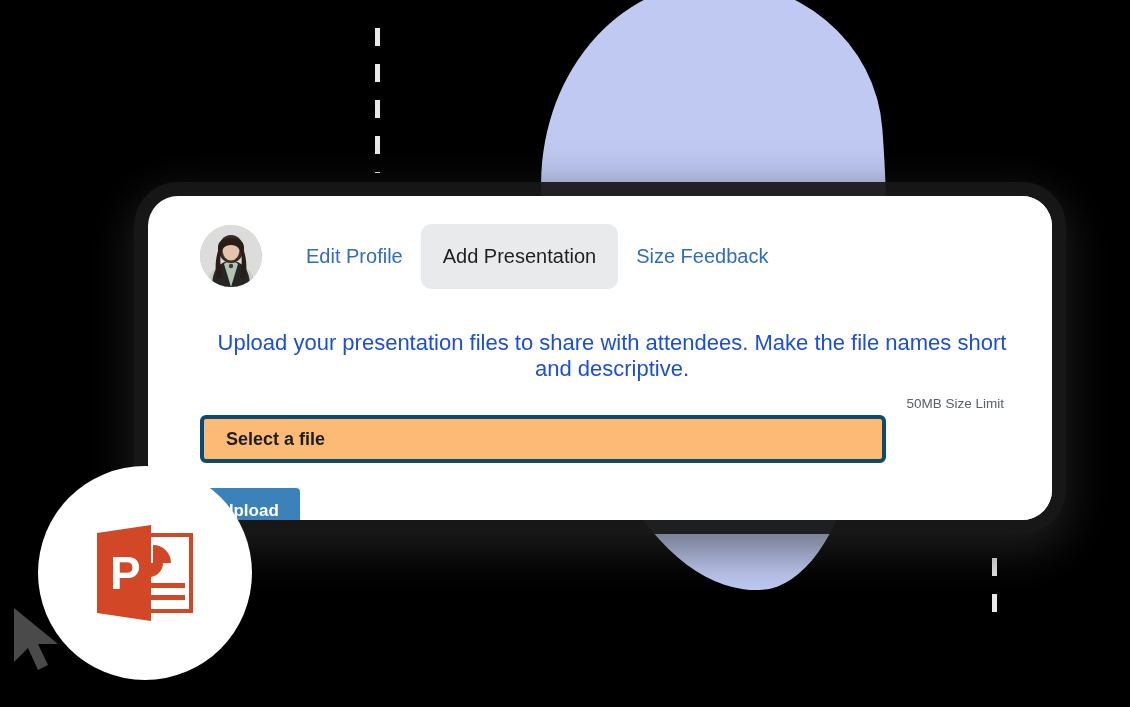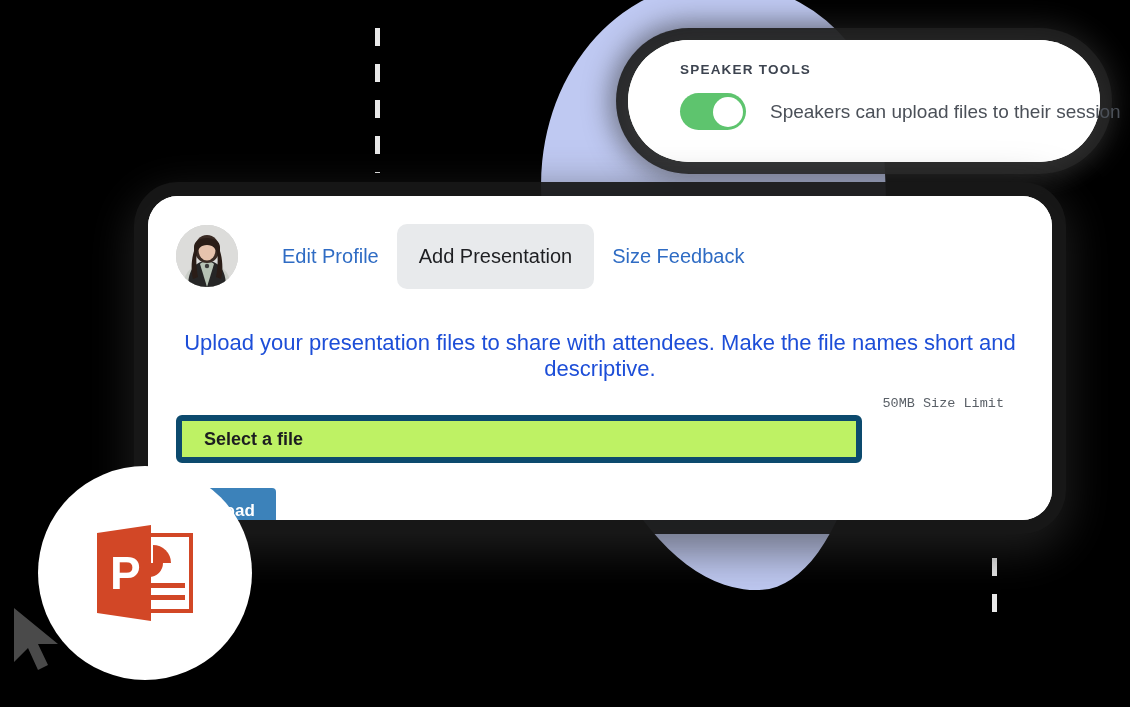--- a/index.html
+++ b/index.html
@@ -111,20 +111,21 @@
                 0 14px 42px 20px rgba(50,50,50,0.55);
   }
   #main-card-inner {
     position: absolute;
     inset: 0;
     background: #ffffff;
     border-radius: 30px;
     box-sizing: border-box;
     padding: 14px 30px 0 28px;
     overflow: hidden;
+    margin-left: 24px;
   }
 
   
   .tabbar {
     display: flex;
     align-items: center;
     gap: 0px;
     height: 92px;
   }
   .avatar {
@@ -162,33 +163,32 @@
     font-size: 22px;
     color: #1d4ed8;
     margin: 28px 0 0 2px;
     text-align: center;
   }
   .limit-row {
     display: flex;
     justify-content: flex-end;
     margin-top: 14px;
     padding-right: 18px;
-    font-family: Liberation Mono, monospace;
   }
   .limit-text {
     font-size: 13.5px;
     color: #5b6168;
   }
   .file-input {
     margin-top: 4px;
     width: 686px;
     height: 48px;
-    border: 6px solid #0c4a6e;
+    border: 4px solid #0c4a6e;
     border-radius: 6px;
-    background: #bef264;
+    background: #fdba74;
     display: flex;
     align-items: center;
     padding-left: 22px;
     box-sizing: border-box;
     cursor: pointer;
   }
   .file-input-text {
     font-size: 18px;
     font-weight: bold;
     color: #1c1d20;
@@ -235,31 +235,20 @@
 </head>
 <body>
 
 <div id="stage">
 
   <div class="dash-line" id="dash-top"></div>
   <div class="dash-line" id="dash-bottom"></div>
 
   <div id="blob"></div>
 
-  <div id="speaker-card">
-    <div id="speaker-card-inner">
-      <div class="speaker-heading">SPEAKER TOOLS</div>
-      <div class="toggle-row">
-        <div class="toggle">
-          <div class="knob"></div>
-        </div>
-        <div class="toggle-label">Speakers can upload files to their session</div>
-      </div>
-    </div>
-  </div>
 
   <div id="main-card">
     <div id="main-card-inner">
 
       <div class="tabbar">
         <div class="avatar">
           <svg width="62" height="62" viewBox="0 0 62 62">
             <rect width="62" height="62" fill="#dcdcda"></rect>
             <ellipse cx="31" cy="58" rx="23" ry="20" fill="#c9cdc7"></ellipse>
             <path d="M12 62 C12 44 20 36 31 36 C42 36 50 44 50 62 Z" fill="#262626"></path>

